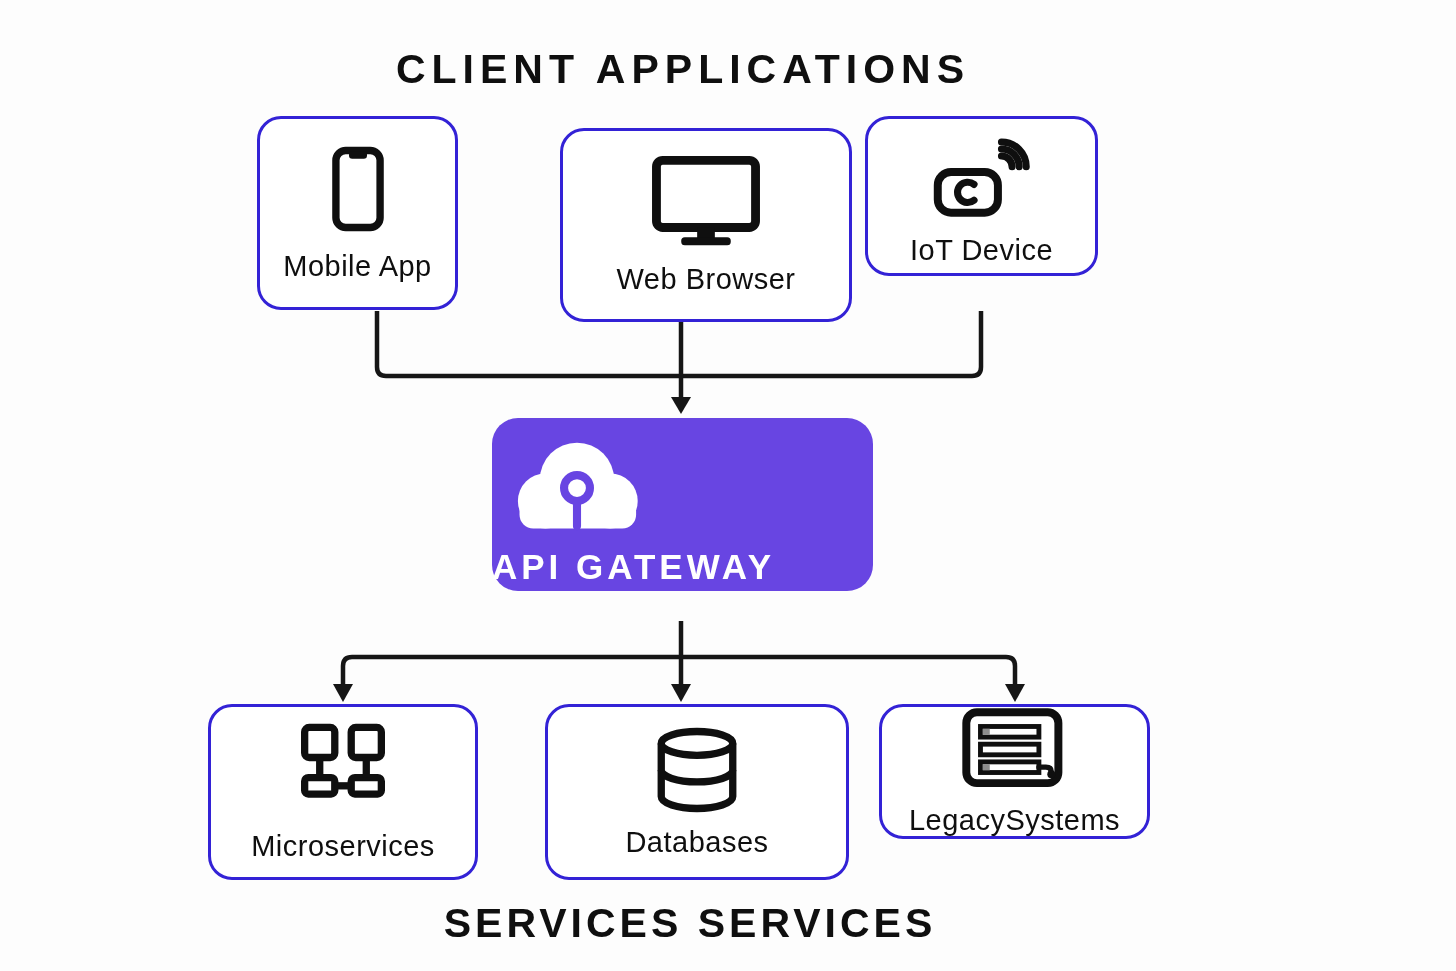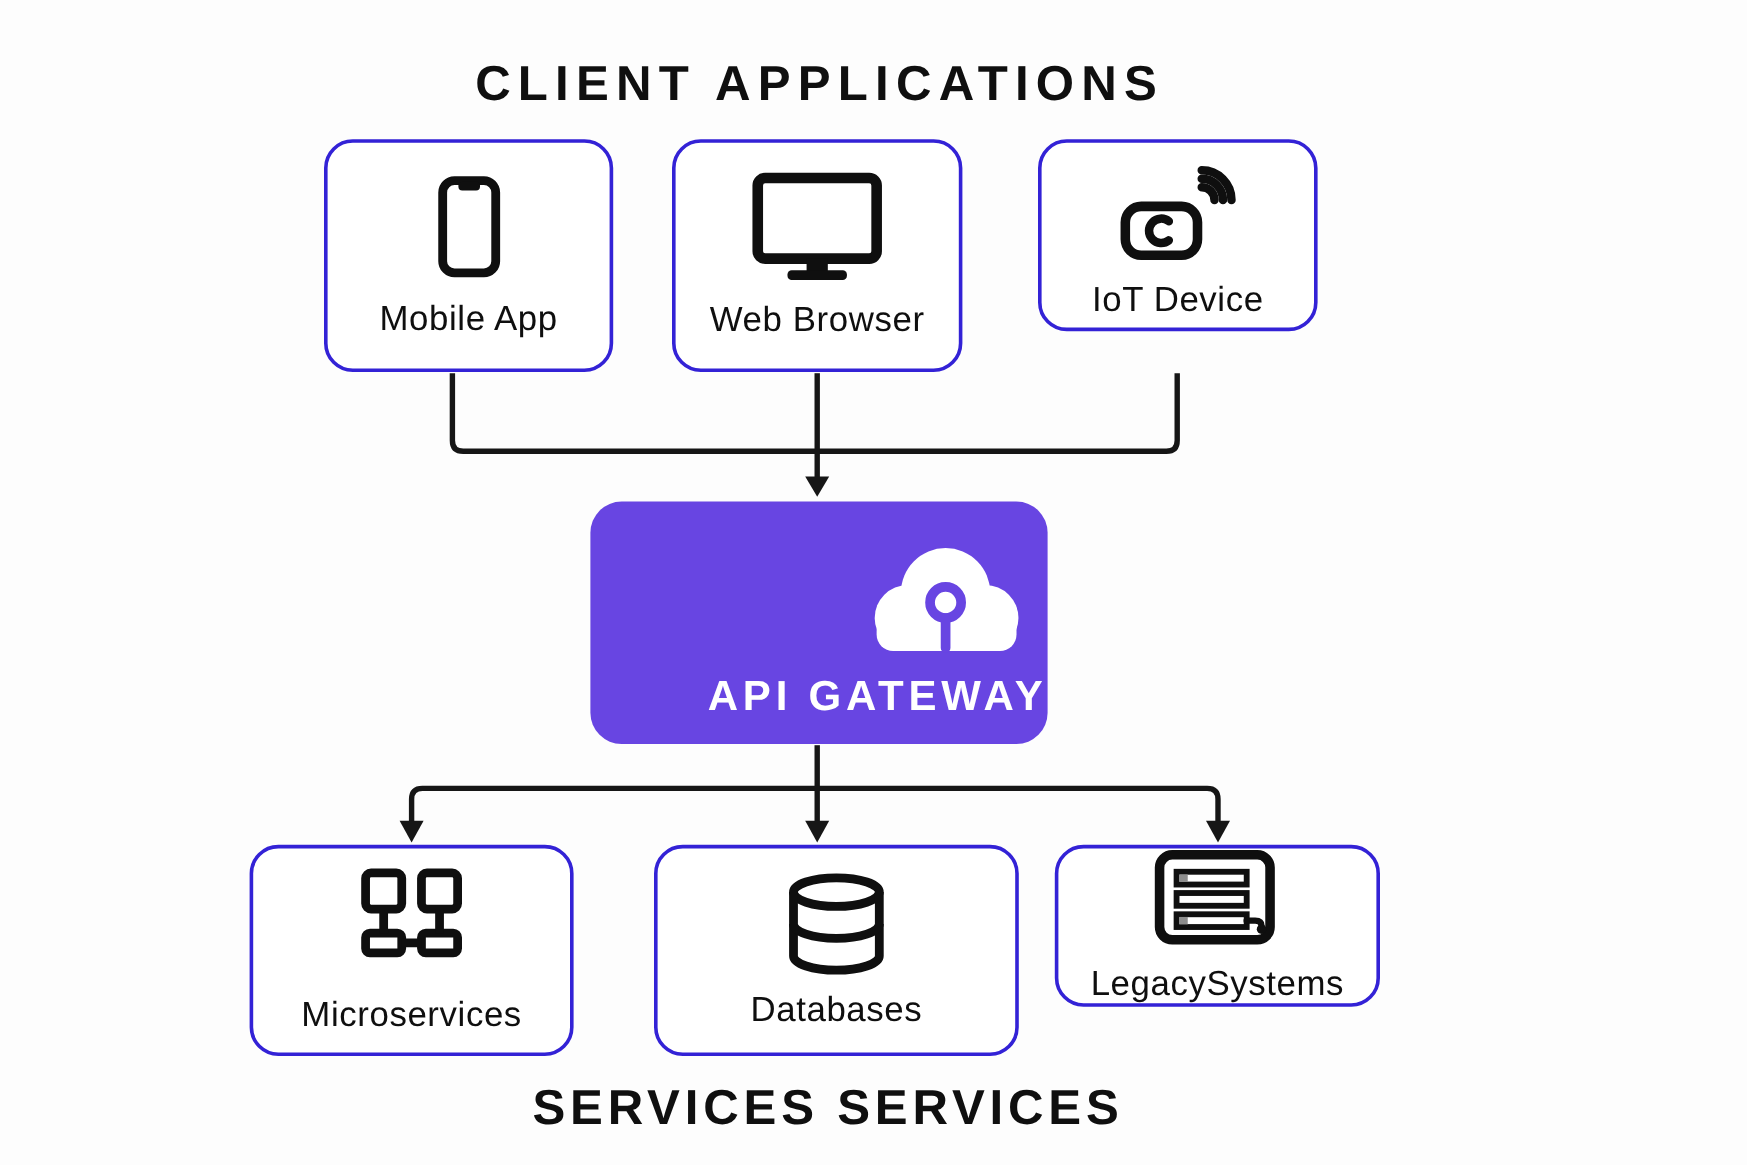--- a/index.html
+++ b/index.html
@@ -50,26 +50,26 @@
   .node .icon{color:var(--text);flex:0 0 auto;}
   .node .label{
     font-size:29px;
     color:var(--text);
     letter-spacing:0.5px;
     white-space:nowrap;
   }
 
   .gateway{
     position:absolute;
-    left:492px;top:418px;width:381px;height:202px;
+    left:492px;top:418px;width:381px;height:173px;
     background:var(--accent);
     border-radius:26px;
     display:flex;
     flex-direction:column;
-    align-items:flex-end;
+    align-items:flex-start;
     justify-content:center;
     gap:2px;
     z-index:2;
   }
   .gateway .label{
     color:var(--gateway-text);
     font-weight:700;
     font-size:35px;
     letter-spacing:4px;
     white-space:nowrap;
@@ -92,29 +92,29 @@
     <path d="M 681 311 L 681 399"></path>
     <polygon points="671,397 691,397 681,414"></polygon>
 
     <path d="M 681 621 L 681 686"></path>
     <path d="M 343 686 L 343 666 Q 343 657 352 657 L 1006 657 Q 1015 657 1015 666 L 1015 686"></path>
     <polygon points="333,684 353,684 343,702"></polygon>
     <polygon points="671,684 691,684 681,702"></polygon>
     <polygon points="1005,684 1025,684 1015,702"></polygon>
   </svg>
 
-  <div class="node" style="left:257px;top:116px;width:241px;height:194px;margin-left:13px;">
+  <div class="node" style="left:257px;top:116px;width:201px;height:194px;">
     <svg class="icon" width="54" height="90" viewBox="0 0 66 106">
       <rect class="stroke" x="6" y="6" width="54" height="94" rx="12" stroke-width="9"></rect>
       <rect class="fill" x="22" y="7" width="22" height="9" rx="4"></rect>
     </svg>
     <div class="label">Mobile App</div>
   </div>
 
-  <div class="node" style="left:560px;top:116px;width:242px;height:194px;">
+  <div class="node" style="left:560px;top:128px;width:292px;height:194px;">
     <svg class="icon" width="110" height="92" viewBox="0 0 124 104">
       <rect class="stroke" x="6" y="6" width="112" height="76" rx="7" stroke-width="10"></rect>
       <rect class="fill" x="52" y="82" width="20" height="12"></rect>
       <rect class="fill" x="34" y="93" width="56" height="9" rx="4"></rect>
     </svg>
     <div class="label">Web Browser</div>
   </div>
 
   <div class="node" style="left:865px;top:116px;width:233px;height:160px;">
     <svg class="icon" width="100" height="92" viewBox="0 0 112 104">

